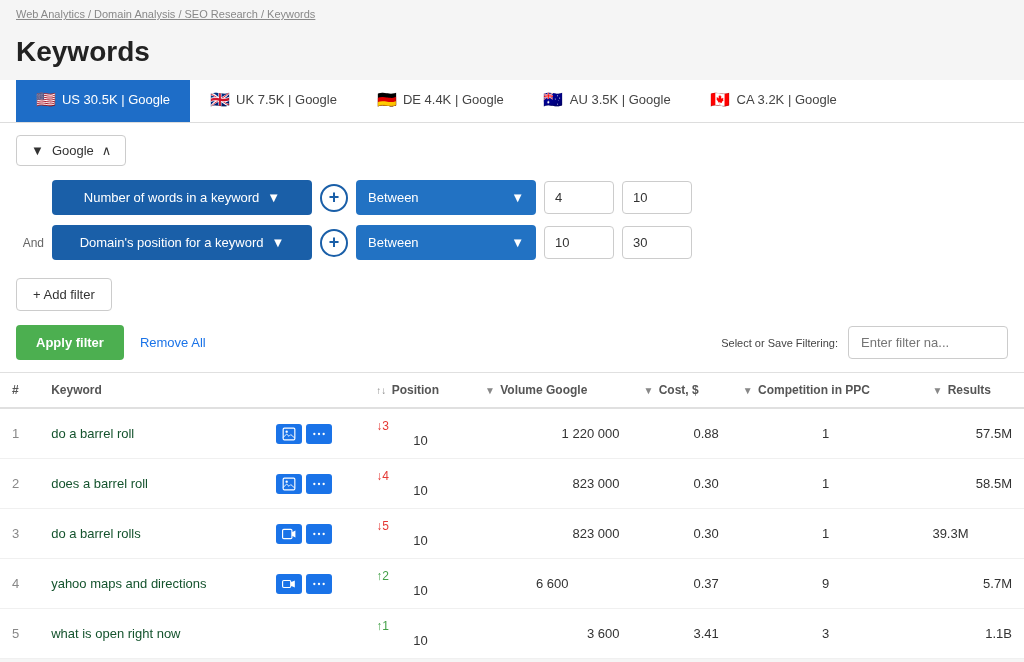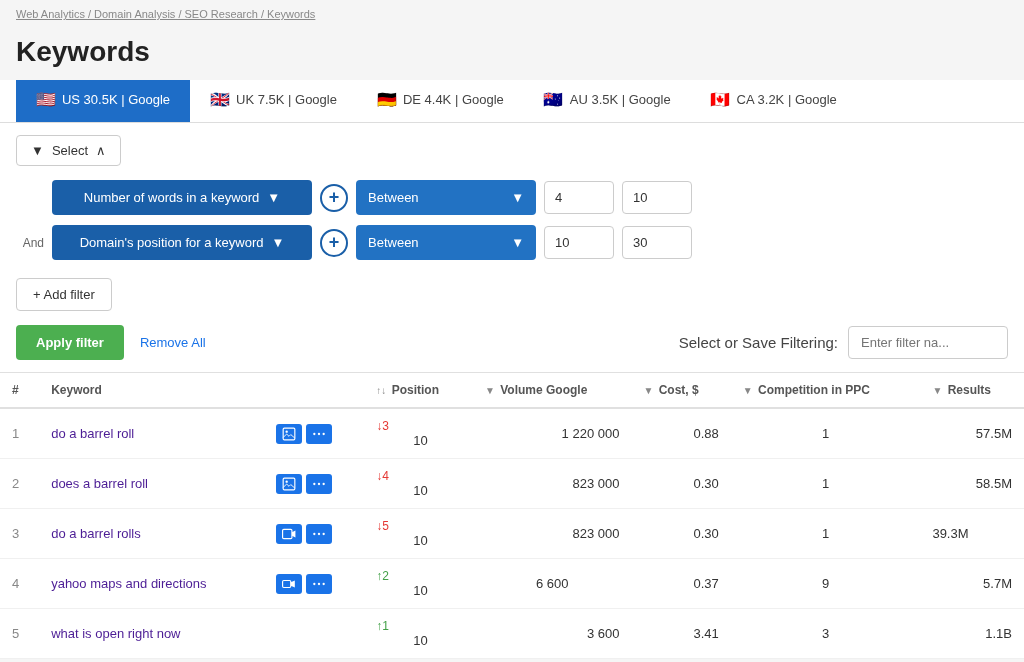--- a/index.html
+++ b/index.html
@@ -70,40 +70,40 @@
     .apply-btn {
       background: #4caf50; color: #fff; border: none;
       padding: 10px 20px; border-radius: 4px; cursor: pointer;
       font-size: 13px; font-weight: bold;
     }
     .remove-all-btn {
       background: none; border: none; color: #1a73e8;
       cursor: pointer; font-size: 13px;
     }
     .save-filter-section { margin-left: auto; display: flex; align-items: center; gap: 10px; }
-    .save-filter-label { font-size: 15px; color: #444; }
+    .save-filter-label { font-size: 11px; color: #444; }
     .save-filter-input {
       border: 1px solid #ccc; border-radius: 4px;
       padding: 8px 12px; font-size: 13px; width: 160px; color: #aaa;
     }
 
     .table-section { background: #fff; margin-top: 0; }
 
     table { width: 100%; border-collapse: collapse; }
     thead tr { border-bottom: 2px solid #e0e0e0; background: #fff; }
     th {
       padding: 10px 12px; text-align: left; font-size: 12px;
       color: #555; font-weight: 600; white-space: nowrap;
       border-bottom: 1px solid #e0e0e0;
     }
     th .sort-icon { color: #888; font-size: 10px; margin-right: 2px; }
     td { padding: 10px 12px; border-bottom: 1px solid #f0f0f0; font-size: 13px; vertical-align: middle; }
 
     .row-num { color: #888; }
-    .keyword-link { color: #4c1d95; text-decoration: none; }
+    .keyword-link { color: #14532d; text-decoration: none; }
 
     .action-icons { display: flex; gap: 4px; align-items: center; }
     .icon-btn {
       width: 26px; height: 20px; border-radius: 3px;
       background: #1a73e8; display: flex; align-items: center;
       justify-content: center; cursor: pointer;
     }
     .icon-btn svg { width: 14px; height: 14px; fill: #fff; }
 
     .pos-change { display: flex; align-items: center; gap: 2px; font-size: 12px; }
@@ -138,21 +138,21 @@
     </div>
     <div class="tab">
       <span class="flag">🇨🇦</span>
     <span>CA 3.2K | Google</span>
     </div>
   </div>
 
 <div class="filter-section">
   <button class="filter-toggle-btn">
     <span>▼</span>
-    <span>Select</span>
+    <span>Google</span>
     <span>∧</span>
   </button>
 
   <div class="filter-rows" id="filter-rows">
       <div class="filter-row">
     <span class="and-label"></span>
     <div class="filter-select">
       <span>Number of words in a keyword</span>
       <span class="chevron">▼</span>
     </div>

